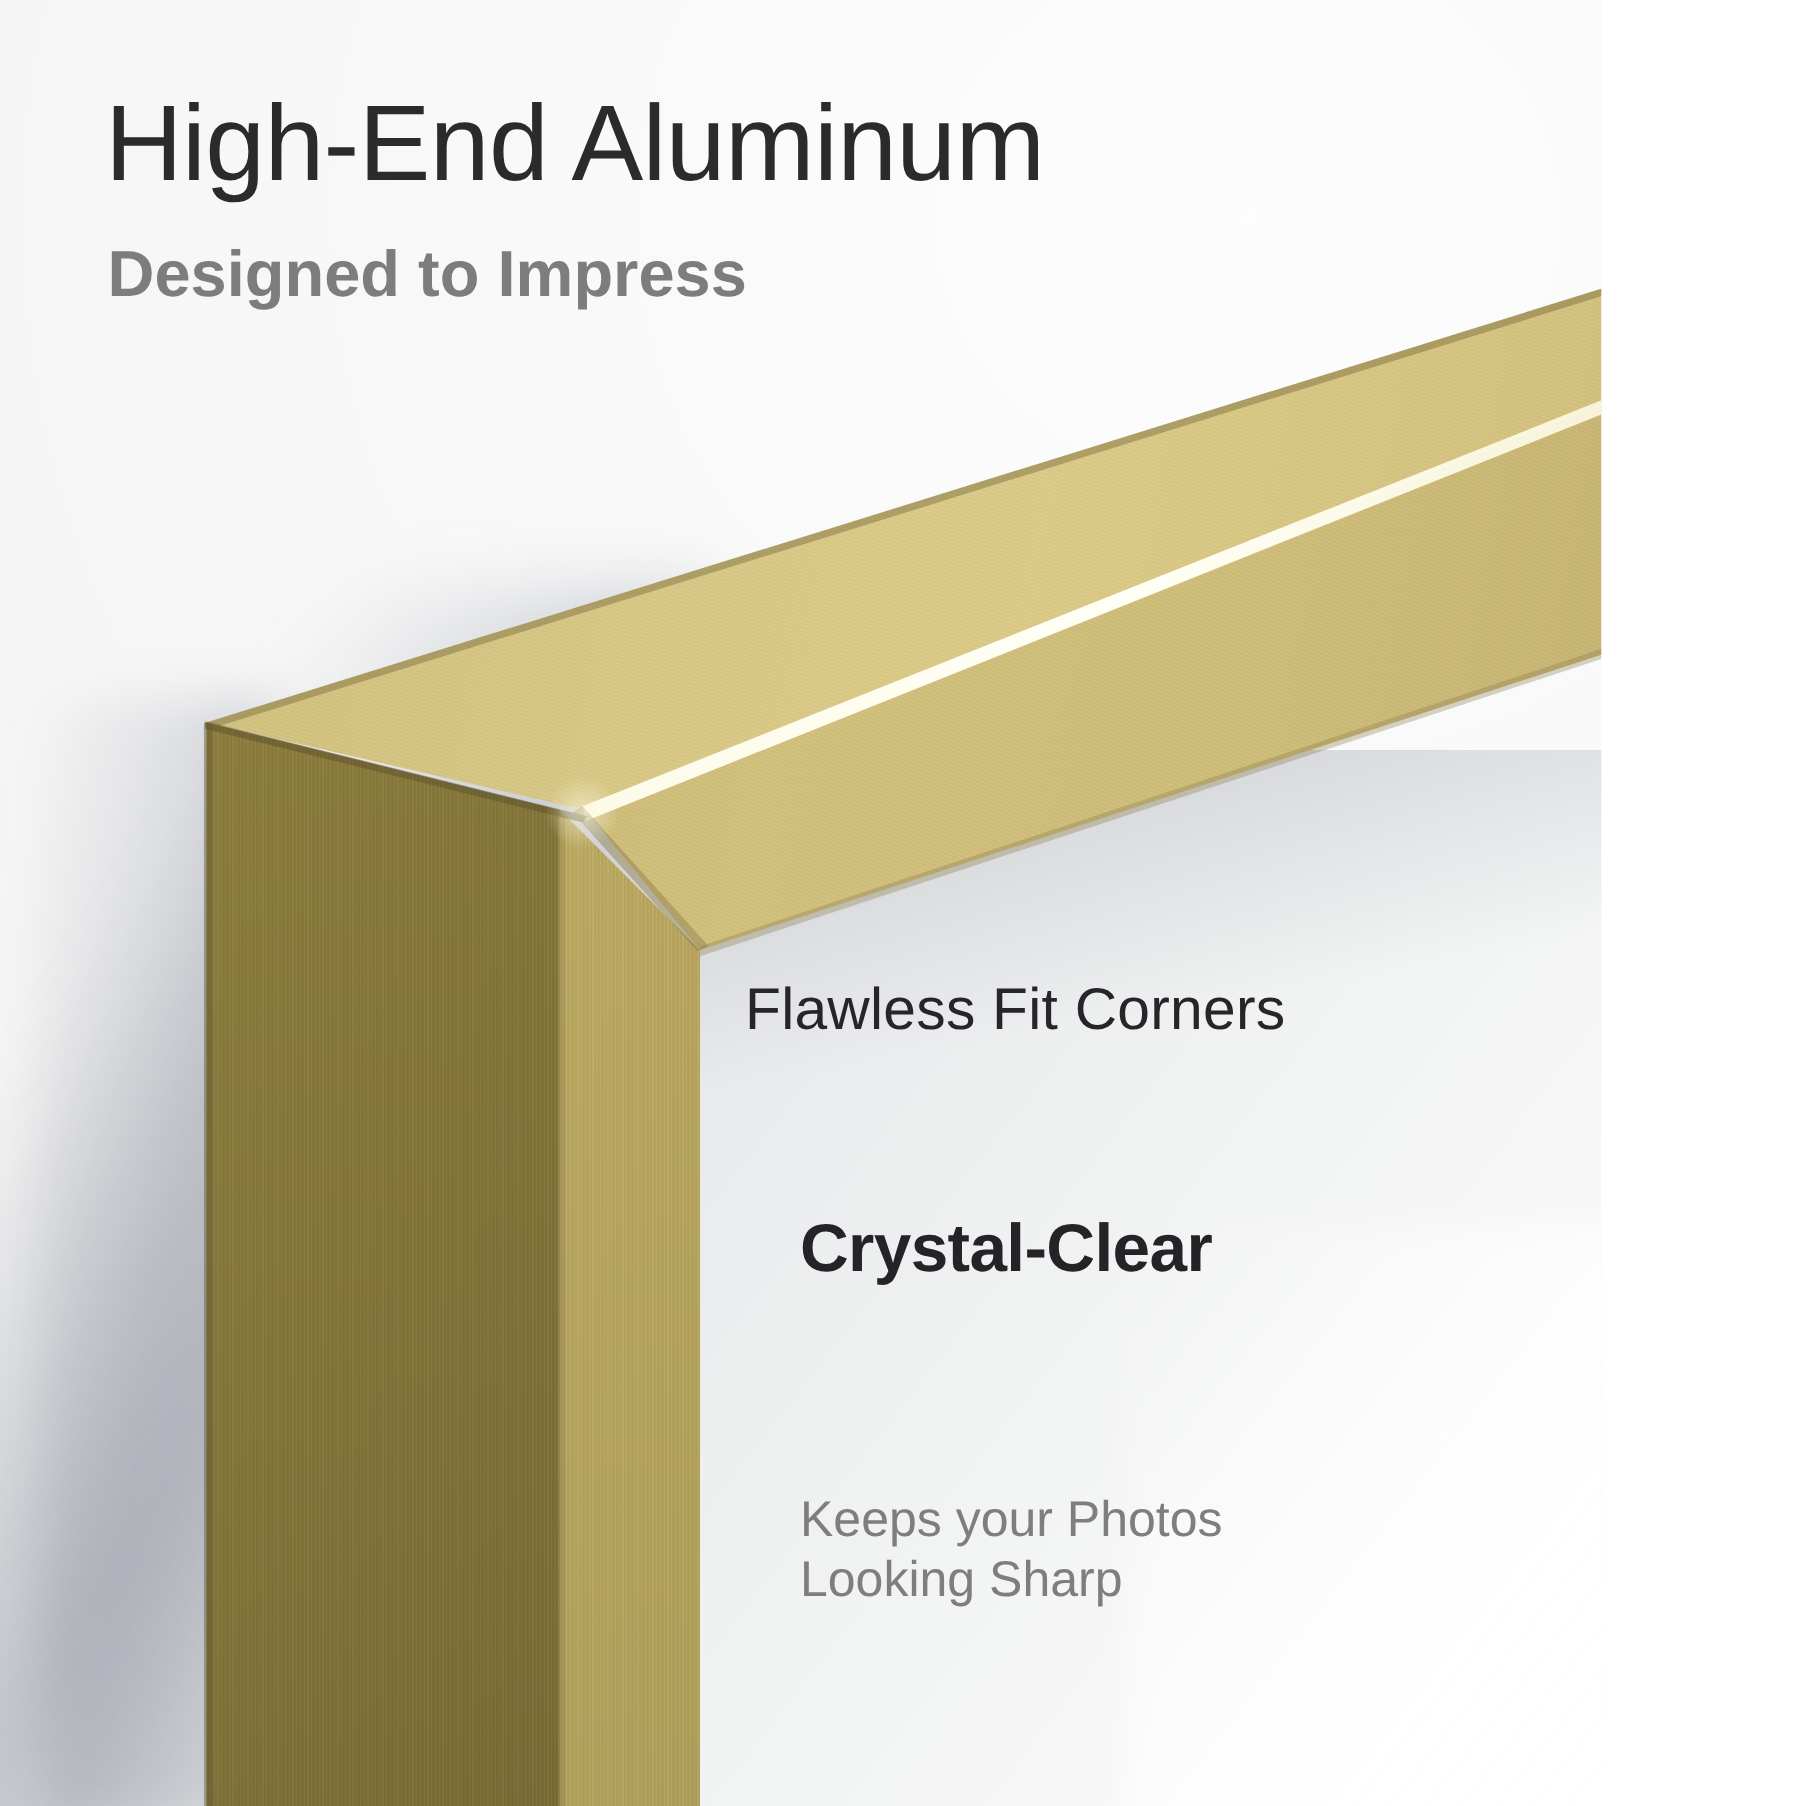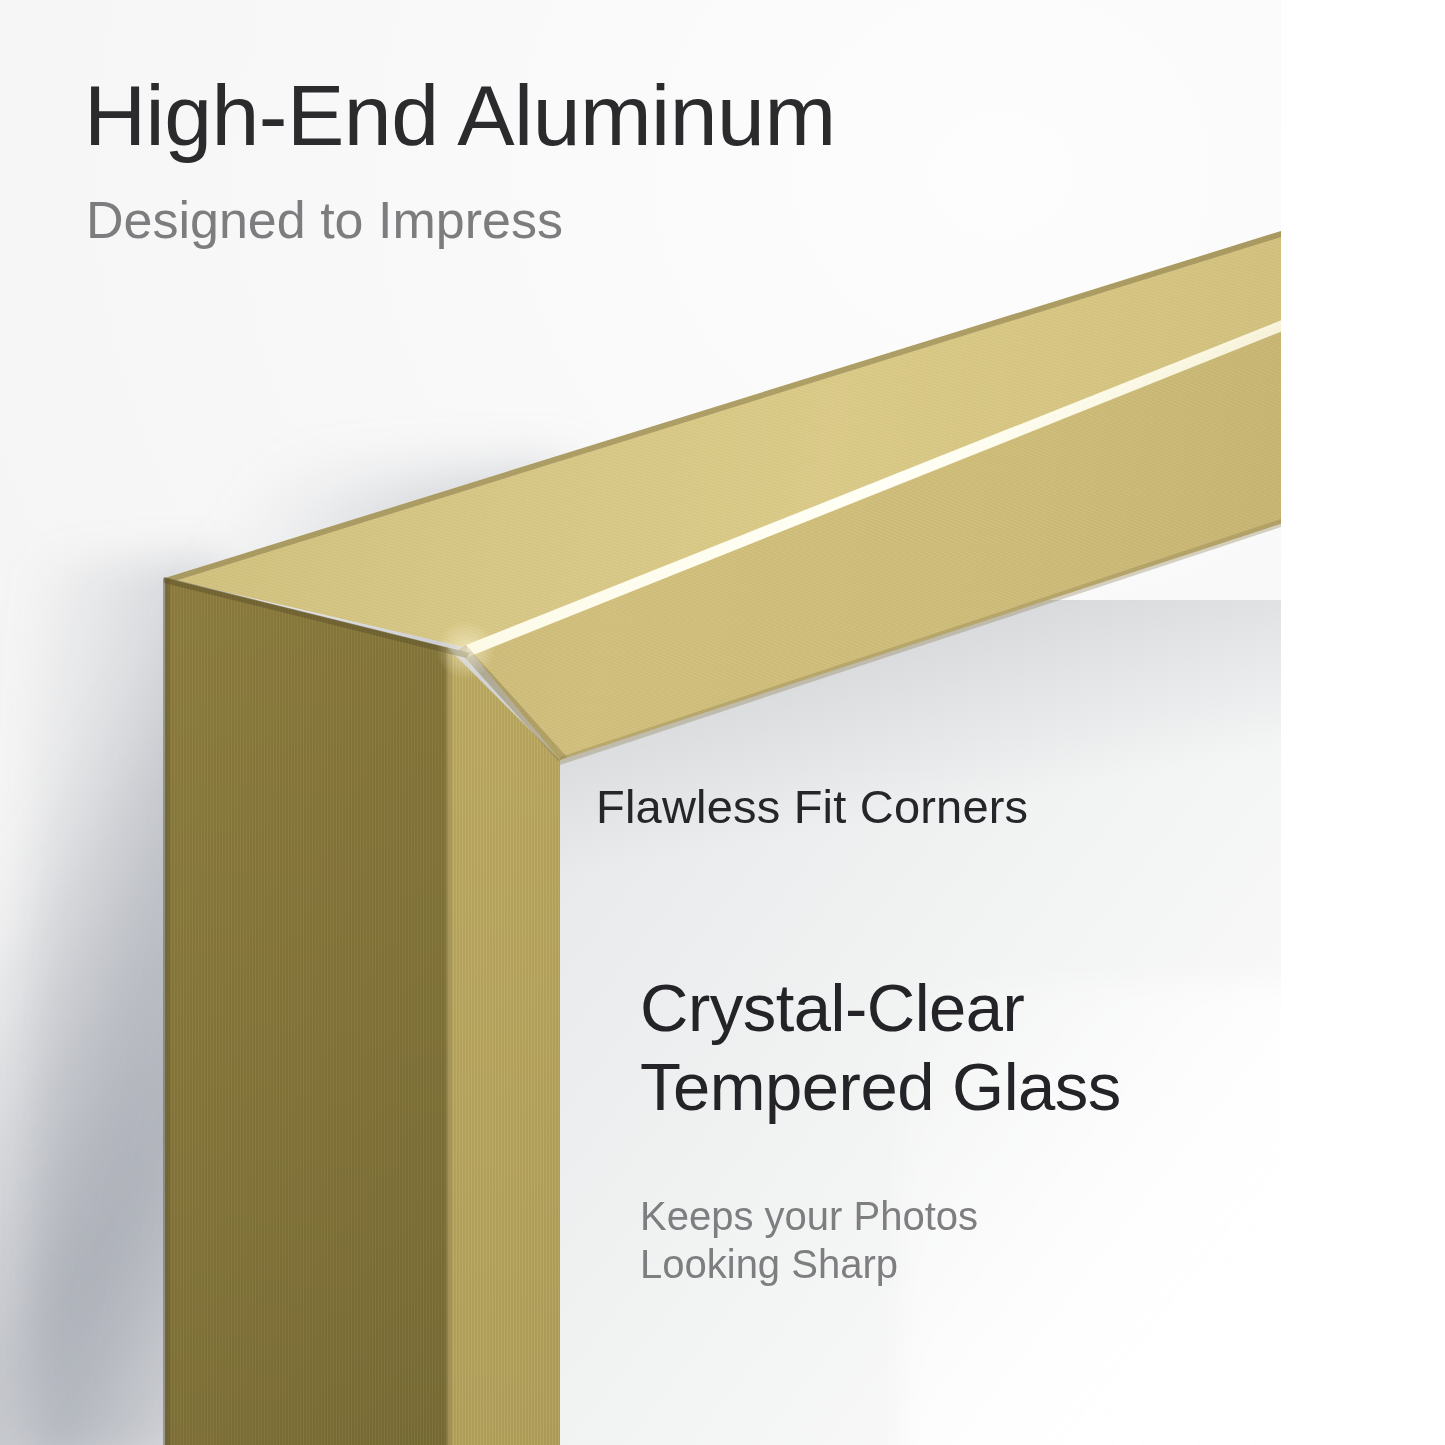--- a/index.html
+++ b/index.html
@@ -246,40 +246,40 @@
     font-size: 86px;
     font-weight: 300;
     letter-spacing: -0.5px;
     color: #2b2b2d;
     white-space: nowrap;
   }
   .t-subhead {
     position: absolute;
     left: 86px; top: 190px;
     font-size: 52px;
-    font-weight: 400;
+    font-weight: 700;
     letter-spacing: 0px;
     color: #7d7d80;
     white-space: nowrap;
   }
   .t-corners {
     position: absolute;
     left: 596px; top: 779px;
     font-size: 47px;
     font-weight: 300;
     letter-spacing: 0.2px;
     color: #26262a;
     white-space: nowrap;
     text-align: center;
   }
   .t-glass {
     position: absolute;
     left: 640px; top: 968px;
-    font-size: 67px;
-    font-weight: 400;
+    font-size: 54px;
+    font-weight: 700;
     line-height: 1.18;
     letter-spacing: -0.5px;
     color: #242428;
     white-space: nowrap;
   }
   .t-glass-sub {
     position: absolute;
     left: 640px; top: 1192px;
     font-size: 40px;
     font-weight: 300;
@@ -329,21 +329,20 @@
   </div>
 
   <div class="t-headline">High-End Aluminum</div>
 
   <div class="t-subhead">Designed to Impress</div>
 
   <div class="t-corners">Flawless Fit Corners</div>
 
   <div class="t-glass">
     <div>Crystal-Clear</div>
-    <div>Tempered Glass</div>
   </div>
 
   <div class="t-glass-sub">
     <div>Keeps your Photos</div>
     <div>Looking Sharp</div>
   </div>
 
 </div>
 
 </body></html>

